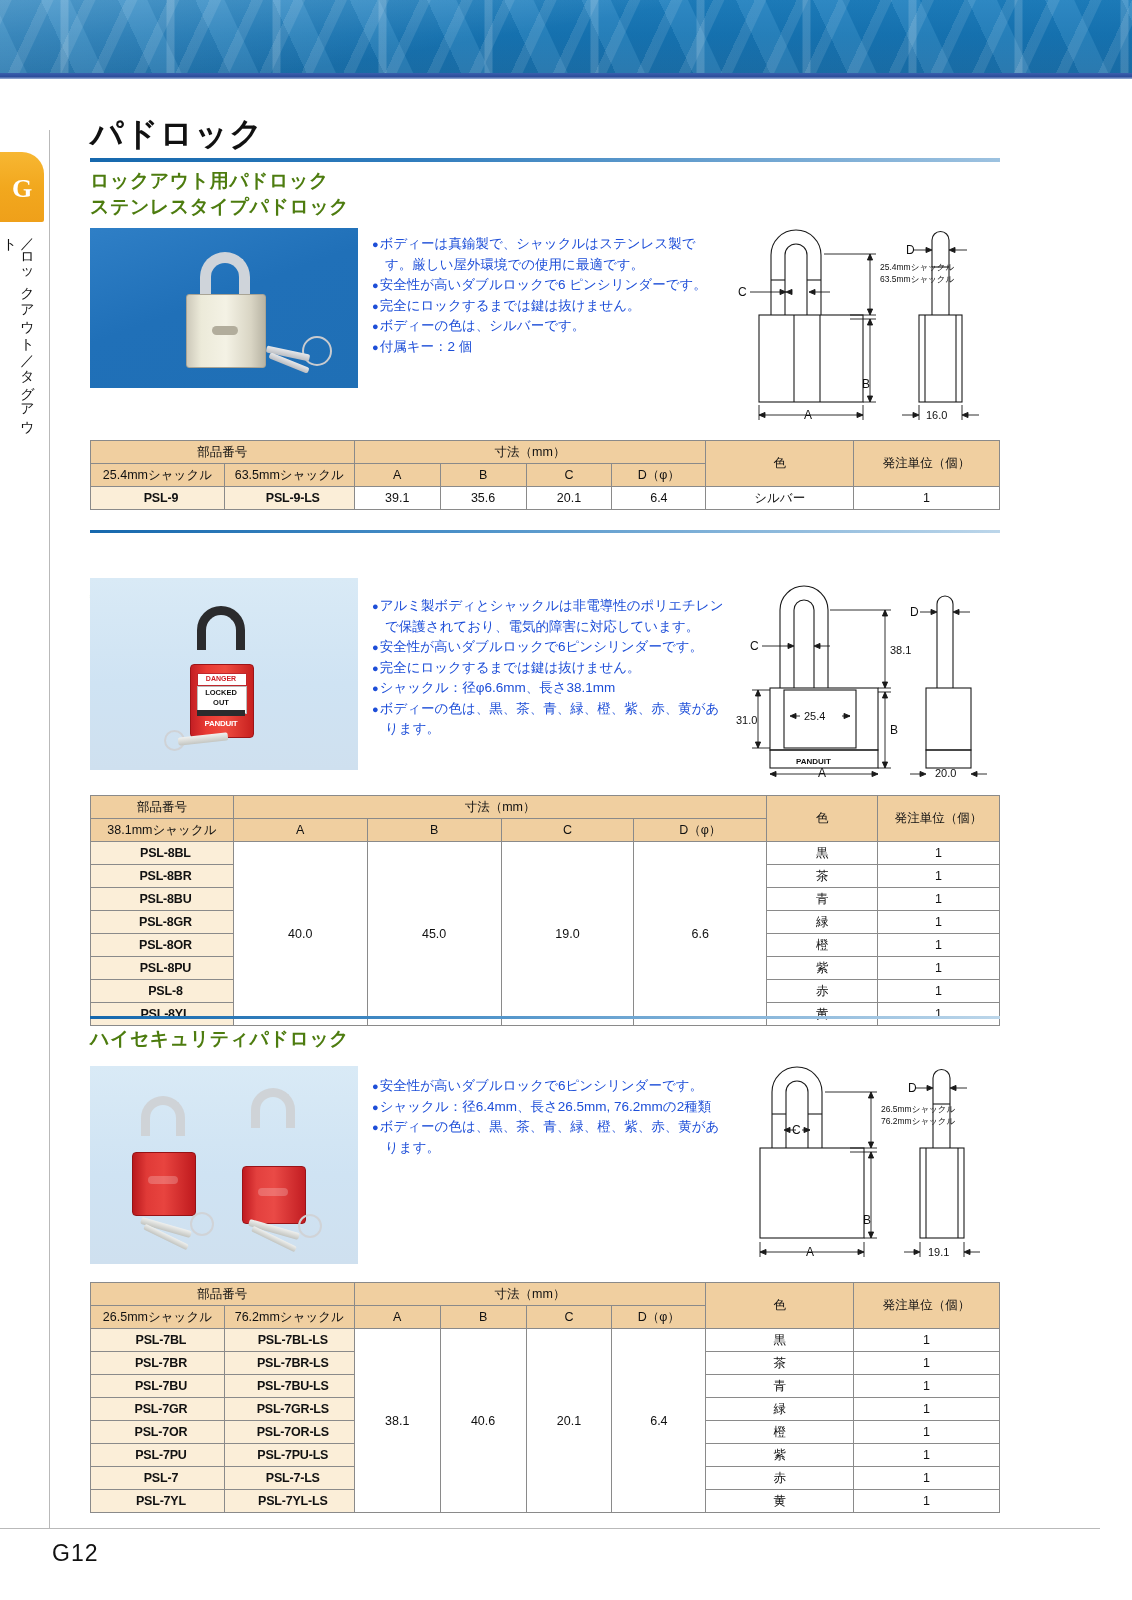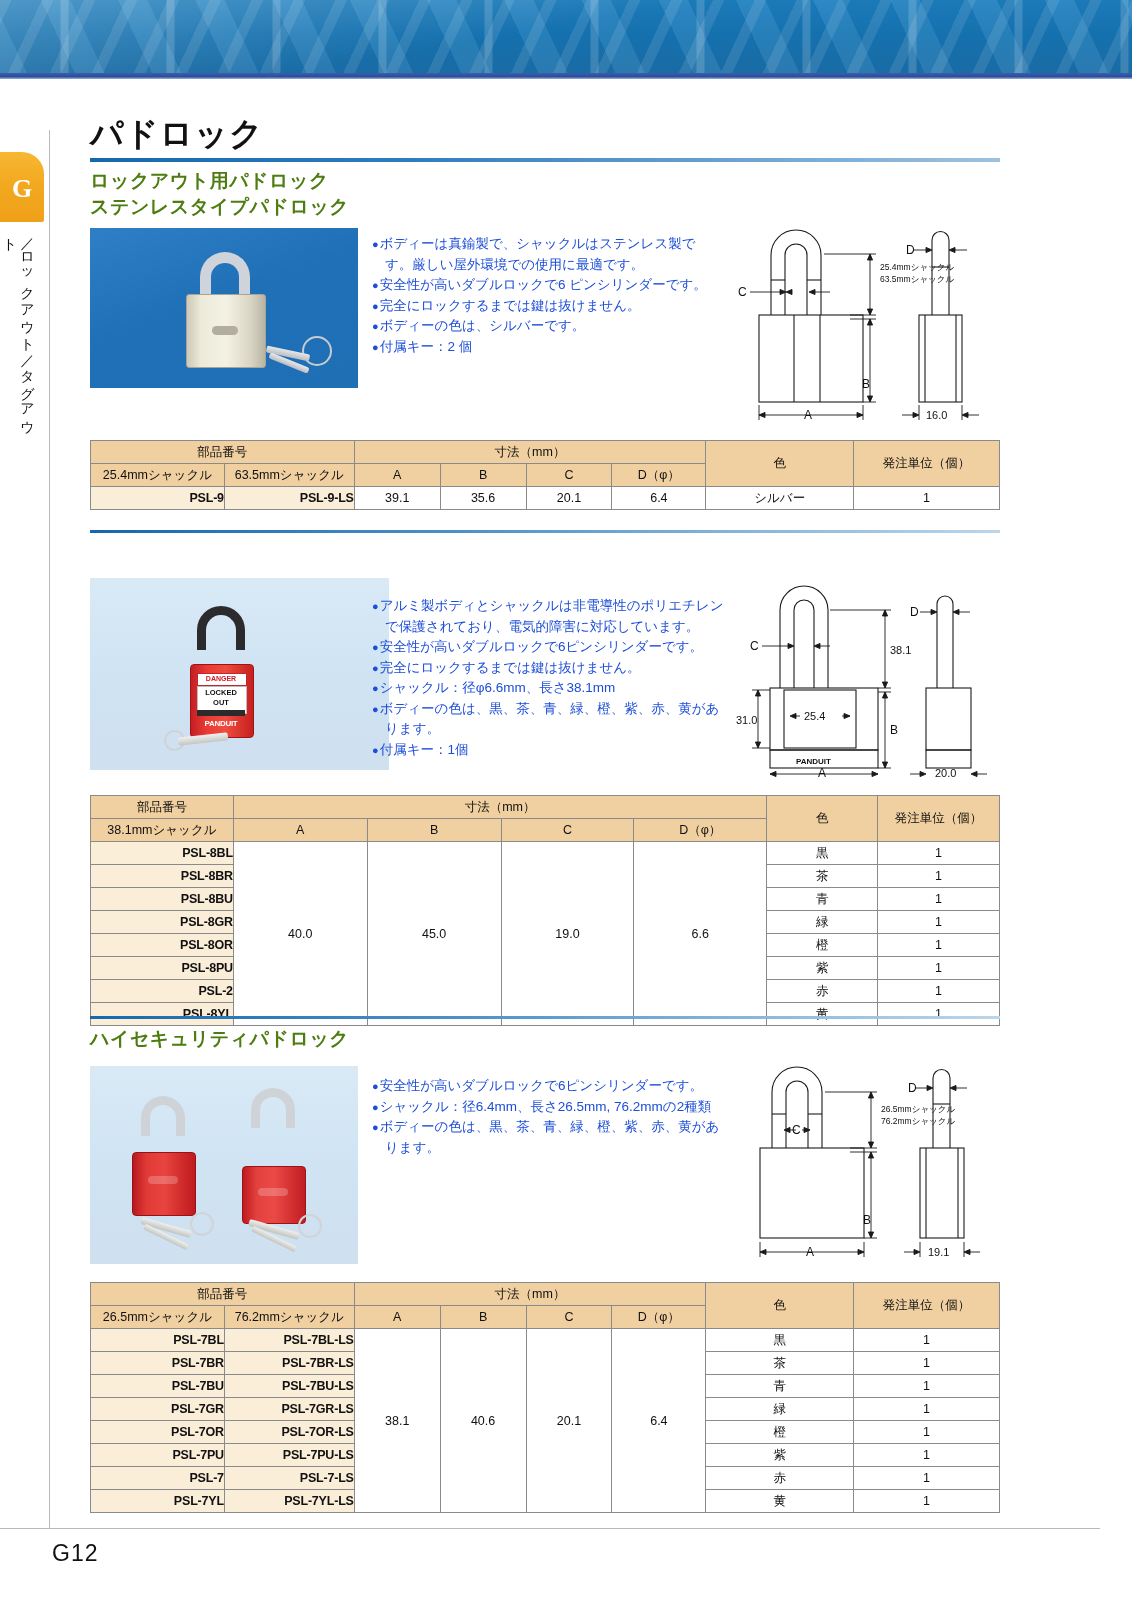--- a/index.html
+++ b/index.html
@@ -215,21 +215,21 @@
     font-weight: normal;
     background: #ffffff;
   }
   table.spec th.hd {
     background: #f0cfa0;
     font-weight: normal;
     letter-spacing: 0;
   }
   table.spec td.pn {
     background: #fbeed8;
-    text-align: right;
+    text-align: center;
     padding-left: 7px;
     font-weight: bold;
     letter-spacing: -0.2px;
   }
   table.spec td.v { font-weight: normal; }
 </style>
 </head>
 <body>
 
 <div class="banner">
@@ -398,21 +398,21 @@
     <td class="v">1</td>
   </tr>
 </tbody>
   </table>
 
 <div class="section-rule" style="top:530px;"></div>
 <div class="section-title" style="top:540px;margin-top:40px;">
   <div>非電導性パドロック</div>
 </div>
 
-<div class="photo pale" style="left:90px; top:578px; width:299px; height:192px;">
+<div class="photo pale" style="left:90px; top:578px; width:268px; height:192px;">
   <div class="pl" style="left:100px; top:28px; width:62px; height:130px;">
     <div class="shackle" style="left:7px; top:0; width:48px; height:44px;
          border-width:9px; border-color:#2b2b2d; border-top-left-radius:25px; border-top-right-radius:25px;"></div>
     <div class="body" style="left:0px; top:58px; width:62px; height:72px;
          background: linear-gradient(90deg,#c41f24 0%, #e93a33 25%, #ef4b3f 55%, #c7201f 100%);
          border:1px solid #9d1417; border-radius:4px;"></div>
     <div style="position:absolute; left:7px; top:67px; width:48px; height:11px; background:#ffffff; border:1px solid #c0272d;"></div>
     <div style="position:absolute; left:7px; top:67px; width:48px; height:11px; line-height:11px; text-align:center; font-size:7px; font-weight:bold; color:#cf2027;">DANGER</div>
     <div style="position:absolute; left:7px; top:80px; width:48px; height:26px; background:#ffffff; border:1px solid #bbb;"></div>
     <div style="position:absolute; left:7px; top:82px; width:48px; text-align:center; font-size:7.5px; font-weight:bold; color:#111;">LOCKED</div>
@@ -424,21 +424,20 @@
   <div class="key" style="left:88px; top:157px; width:50px; height:8px; transform:rotate(-6deg);
        background:linear-gradient(180deg,#f0f1ef,#c4c6c2);"></div>
 </div>
 
 <div class="bullets" style="left:372px; top:596px; width:360px;">
   <span class="b">アルミ製ボディとシャックルは非電導性のポリエチレンで保護されており、電気的障害に対応しています。</span>
   <span class="b">安全性が高いダブルロックで6ピンシリンダーです。</span>
   <span class="b">完全にロックするまでは鍵は抜けません。</span>
   <span class="b">シャックル：径φ6.6mm、長さ38.1mm</span>
   <span class="b">ボディーの色は、黒、茶、青、緑、橙、紫、赤、黄があります。</span>
-  <span class="b">付属キー：1個</span>
 </div>
 
 <div class="tech" style="left:730px; top:578px;">
   <svg width="272" height="200" viewBox="0 0 272 200">
     <g fill="none" stroke="#1a1a1a" stroke-width="1.1">
 
       <path d="M50,110 L50,32 A24,24 0 0 1 98,32 L98,110"></path>
       <path d="M64,110 L64,32 A10,10 0 0 1 84,32 L84,110"></path>
 
       <rect x="40" y="110" width="108" height="62"></rect>
@@ -566,21 +565,21 @@
     <td class="pn">PSL-8OR</td>
     <td class="v">橙</td>
     <td class="v">1</td>
   </tr>
   <tr>
     <td class="pn">PSL-8PU</td>
     <td class="v">紫</td>
     <td class="v">1</td>
   </tr>
   <tr>
-    <td class="pn">PSL-2</td>
+    <td class="pn">PSL-8</td>
     <td class="v">赤</td>
     <td class="v">1</td>
   </tr>
   <tr>
     <td class="pn">PSL-8YL</td>
     <td class="v">黄</td>
     <td class="v">1</td>
   </tr>
 </tbody>
   </table>

